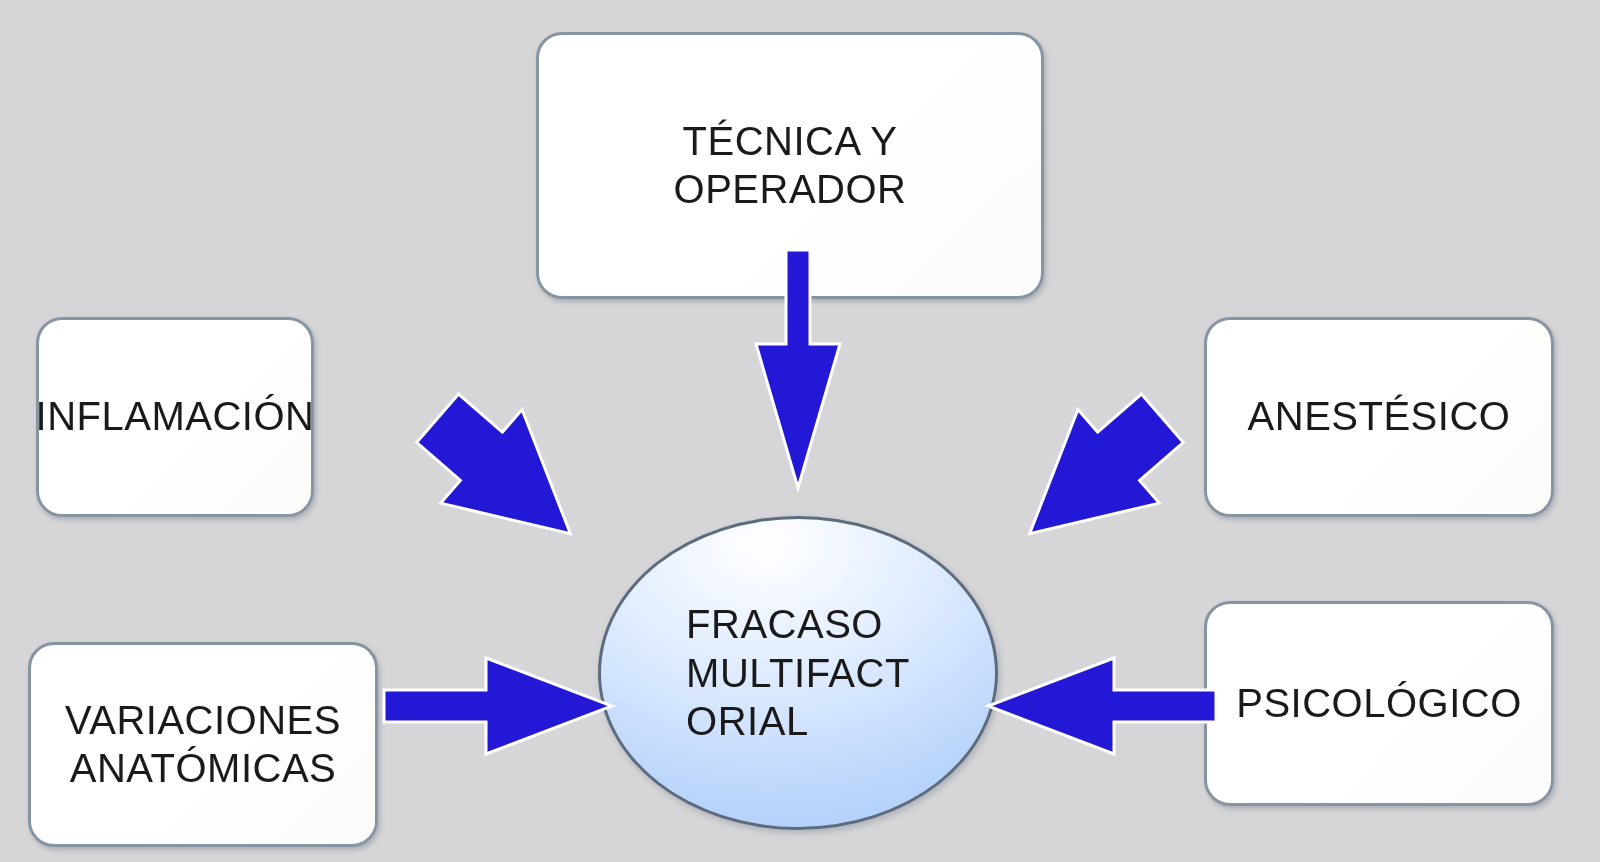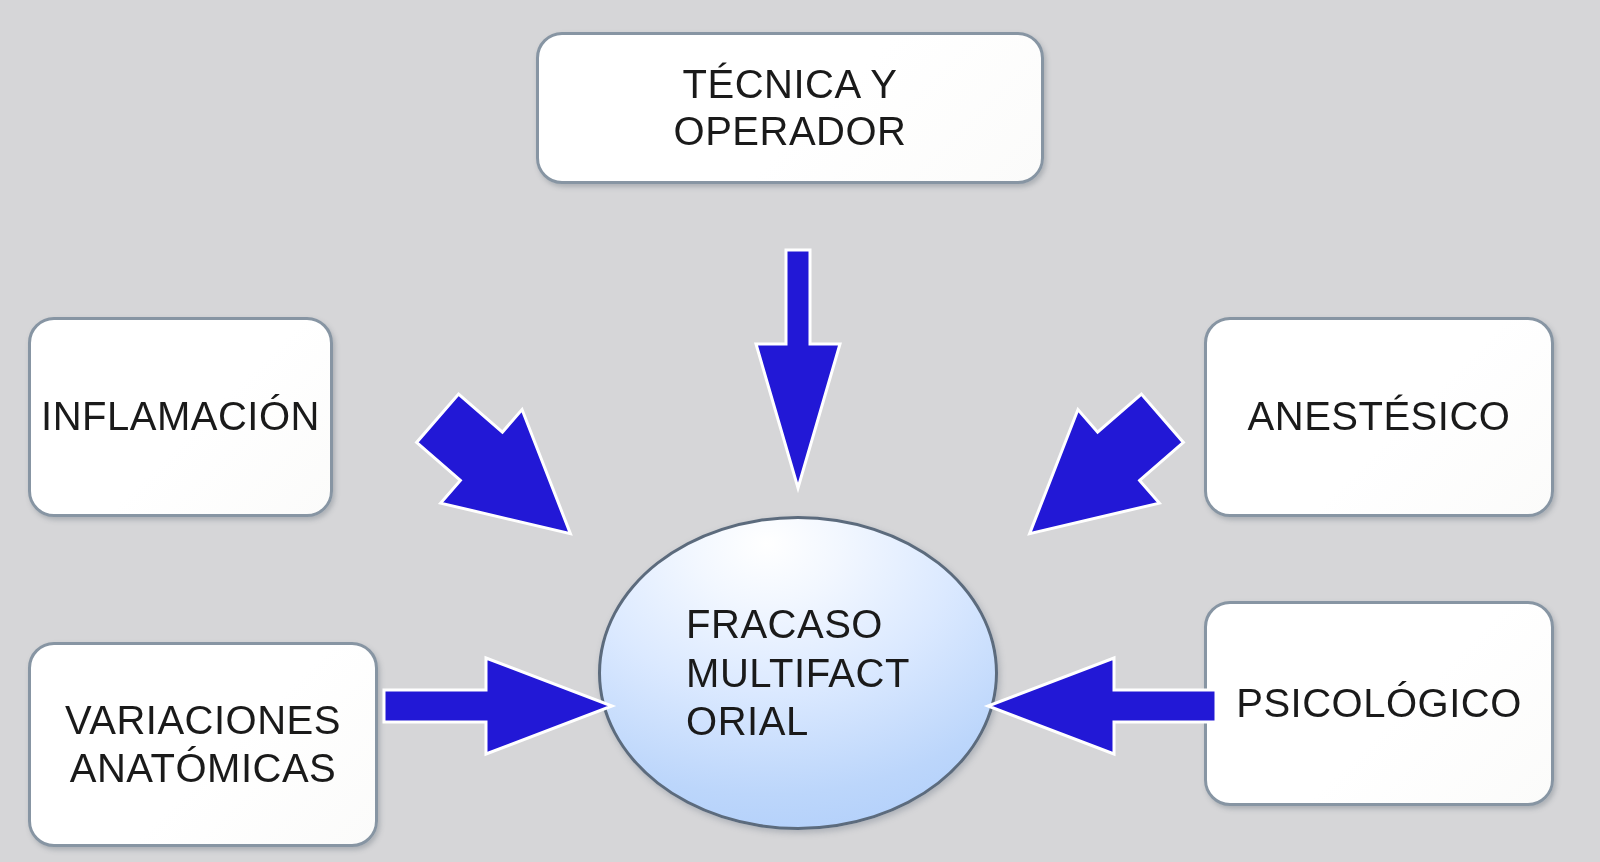--- a/index.html
+++ b/index.html
@@ -31,22 +31,22 @@
   }
   .node-label {
     color: #1a1a1a;
     font-size: 40px;
     line-height: 1.18;
     letter-spacing: 0.5px;
     white-space: pre-line;
     padding: 0 10px;
   }
 
-  #node-tecnica   { left: 536px; top: 32px;  width: 508px; height: 152px; }
-  #node-inflamacion { left: 28px;  top: 317px; width: 305px; height: 200px; }
+  #node-tecnica   { left: 536px; top: 32px;  width: 508px; height: 267px; }
+  #node-inflamacion { left: 36px;  top: 317px; width: 278px; height: 200px; }
   #node-variaciones { left: 28px;  top: 601px; width: 350px; height: 205px; margin-top: 41px; }
   #node-anestesico  { left: 1204px; top: 317px; width: 350px; height: 200px; }
   #node-psicologico { left: 1204px; top: 601px; width: 350px; height: 205px; }
 
   
   #node-center {
     position: absolute;
     left: 598px;
     top: 516px;
     width: 400px;

